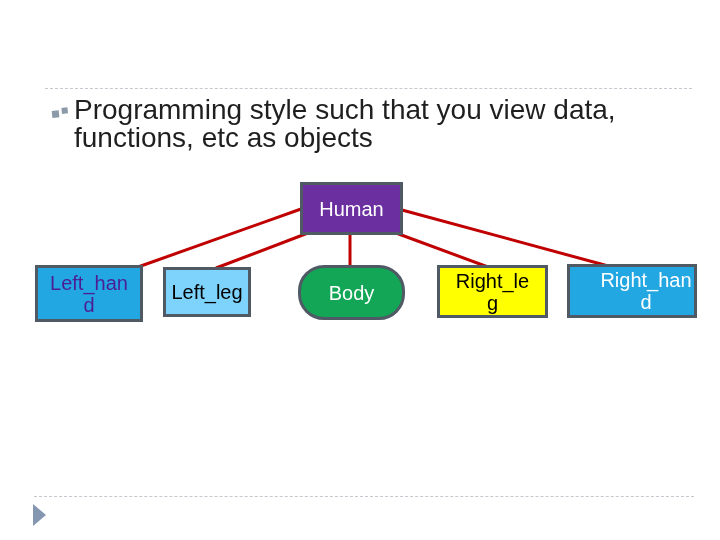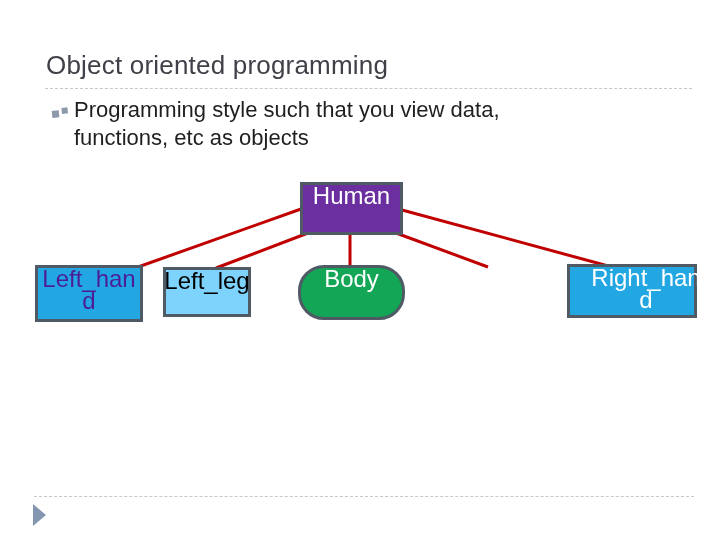--- a/index.html
+++ b/index.html
@@ -21,29 +21,29 @@
   }
   .bullet-marker{
     position:absolute;left:52px;top:107px;width:18px;height:13px;
     transform:rotate(-6deg);
   }
   .bullet-marker .sq{position:absolute;background:#8b99a9;}
   .bullet-marker .sq1{left:0;top:3px;width:7px;height:7px;}
   .bullet-marker .sq2{left:10px;top:1px;width:6px;height:6px;}
   .bullet-text{
     position:absolute;left:74px;top:96px;width:560px;
-    font-size:22px;line-height:28px;color:#1f1f1f;
+    font-size:28px;line-height:28px;color:#1f1f1f;
     white-space:pre-line;
   }
   .connectors{position:absolute;left:0;top:0;z-index:1;}
   .node{
     position:absolute;z-index:2;box-sizing:border-box;
     border:3px solid #4f5a64;
-    display:flex;align-items:flex-start;justify-content:center;
-    text-align:center;font-size:24px;line-height:22px;
+    display:flex;align-items:center;justify-content:center;
+    text-align:center;font-size:20px;line-height:22px;
   }
   .node-label{white-space:pre-line;}
   #node-human     {left:300px;top:182px;width:103px;height:53px;background:#6b2fa0;color:#ffffff;}
   #node-left-hand {left:35px; top:265px;width:108px;height:57px;background:#22a7e2;color:#4c1d95;}
   #node-left-leg  {left:163px;top:267px;width:88px;height:50px;background:#7dd3fc;color:#000000;}
   #node-body      {left:298px;top:265px;width:107px;height:55px;background:#12a656;color:#ffffff;border-radius:26px;}
   #node-right-leg {left:437px;top:265px;width:111px;height:53px;background:#ffff00;color:#000000;}
   #node-right-hand{left:567px;top:264px;width:130px;height:54px;background:#22a7e2;color:#ffffff;padding-left:28px;}
   .bottom-rule{
     position:absolute;left:34px;top:496px;width:660px;height:0;
@@ -54,21 +54,20 @@
     border-left:13px solid #8496b0;
     border-top:11px solid transparent;
     border-bottom:11px solid transparent;
   }
 </style>
 </head>
 <body>
 
 <div class="slide">
 
-  <h1 class="title">Object oriented programming</h1>
   <div class="title-rule"></div>
 
   <div class="bullet-marker">
     <span class="sq sq1"></span>
     <span class="sq sq2"></span>
   </div>
   <div class="bullet-text">Programming style such that you view data,
 functions, etc as objects</div>
 
   <svg class="connectors" width="720" height="540" viewBox="0 0 720 540">
@@ -85,20 +84,24 @@
   <div class="node" id="node-left-hand">
     <span class="node-label">Left_han
 d</span>
   </div>
   <div class="node" id="node-left-leg">
     <span class="node-label">Left_leg</span>
   </div>
   <div class="node" id="node-body">
     <span class="node-label">Body</span>
   </div>
+  <div class="node" id="node-right-leg">
+    <span class="node-label">Right_le
+g</span>
+  </div>
   <div class="node" id="node-right-hand">
     <span class="node-label">Right_han
 d</span>
   </div>
 
   <div class="bottom-rule"></div>
   <div class="corner-arrow"></div>
 
 </div>
 

